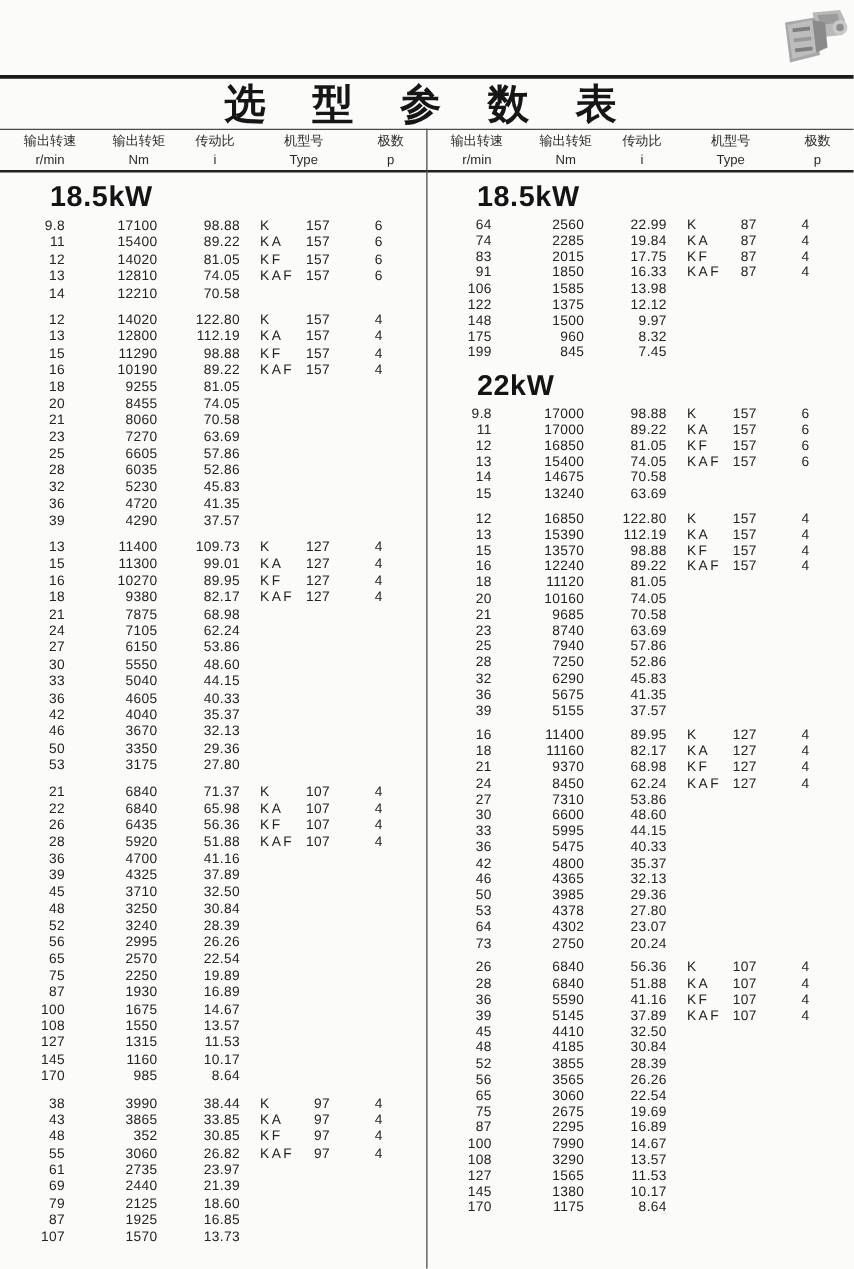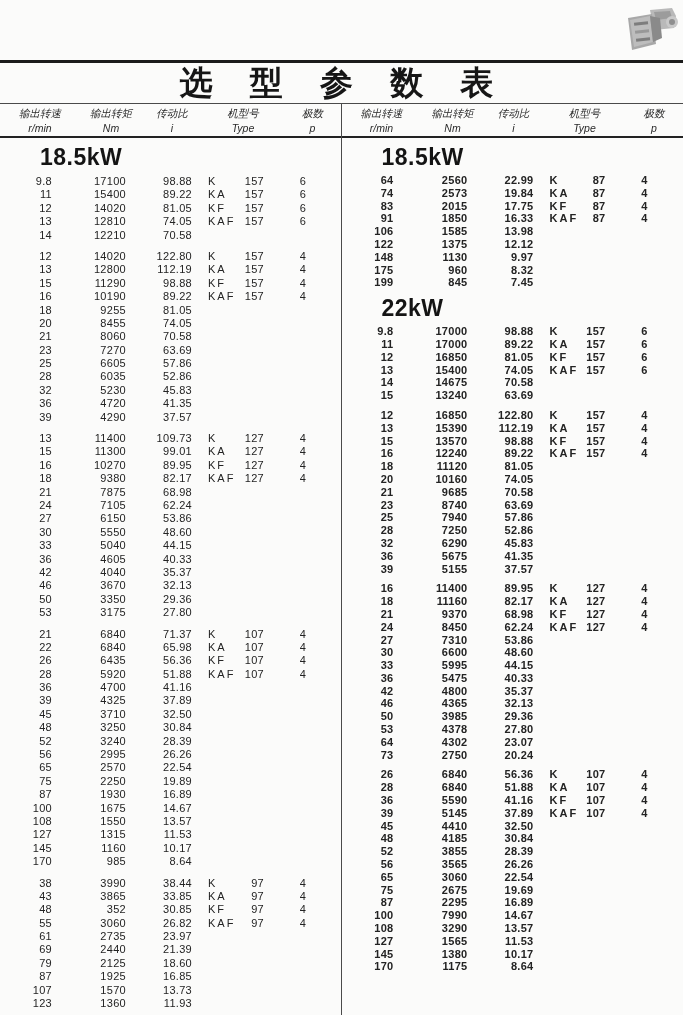--- a/index.html
+++ b/index.html
@@ -14,29 +14,29 @@
   .title{
     position:absolute;top:62px;left:0;width:683px;height:41px;line-height:41px;
     text-align:center;font-size:33px;font-weight:700;letter-spacing:14px;
     padding-left:4px;box-sizing:border-box;color:#161616;
   }
   .header-band{
     position:absolute;top:103px;left:0;width:683px;height:35px;box-sizing:border-box;
     border-top:1px solid #4a4a4a;border-bottom:2px solid #222;
     display:flex;
   }
-  .header-half{width:390px;display:grid;grid-template-columns:80px 62px 60px 82px 57px;padding-top:2px;box-sizing:border-box;font-style:italic;}
+  .header-half{width:390px;display:grid;grid-template-columns:80px 62px 60px 82px 57px;padding-top:2px;box-sizing:border-box;}
   .hcell{text-align:center;font-size:10.5px;line-height:15px;color:#2a2a2a;}
   .divider-v{position:absolute;top:103px;left:341px;width:1px;height:912px;background:#4a4a4a;}
   .content{position:absolute;top:138px;left:0;width:683px;display:flex;}
   .col{width:341.5px;box-sizing:border-box;}
   .section-title{font-size:23px;font-weight:700;line-height:24px;margin:7px 0 6px 40px;letter-spacing:.5px;color:#141414;}
   .col1 .section-title{margin-bottom:5px;}
   .block{margin-bottom:8px;}
-  .col1 .block{margin-bottom:7px;font-weight:bold;}
+  .col1 .block{margin-bottom:7px;}
   .row{display:grid;grid-template-columns:56px 70px 66px 50px 22px 78px;}
   .col0 .row{height:13.4px;line-height:13.4px;}
   .col1 .row{height:12.8px;line-height:12.8px;}
   .cell{font-size:11px;letter-spacing:.3px;white-space:nowrap;color:#232323;}
   .c0,.c1,.c2,.c4{text-align:right;}
   .c0{padding-right:4px;}
   .c3{padding-left:16px;letter-spacing:2px;}
   .c5{text-align:center;}
 </style>
 </head>
@@ -589,44 +589,36 @@
             <div class="cell c5"></div>
           </div>
           <div class="row">
             <div class="cell c0">107</div>
             <div class="cell c1">1570</div>
             <div class="cell c2">13.73</div>
             <div class="cell c3"></div>
             <div class="cell c4"></div>
             <div class="cell c5"></div>
           </div>
-          <div class="row">
-            <div class="cell c0">123</div>
-            <div class="cell c1">1360</div>
-            <div class="cell c2">11.93</div>
-            <div class="cell c3"></div>
-            <div class="cell c4"></div>
-            <div class="cell c5"></div>
-          </div>
         </div>
       </div>
     <div class="col col1">
         <div class="section-title">18.5kW</div>
         <div class="block">
           <div class="row">
             <div class="cell c0">64</div>
             <div class="cell c1">2560</div>
             <div class="cell c2">22.99</div>
             <div class="cell c3">K</div>
             <div class="cell c4">87</div>
             <div class="cell c5">4</div>
           </div>
           <div class="row">
             <div class="cell c0">74</div>
-            <div class="cell c1">2573</div>
+            <div class="cell c1">2285</div>
             <div class="cell c2">19.84</div>
             <div class="cell c3">KA</div>
             <div class="cell c4">87</div>
             <div class="cell c5">4</div>
           </div>
           <div class="row">
             <div class="cell c0">83</div>
             <div class="cell c1">2015</div>
             <div class="cell c2">17.75</div>
             <div class="cell c3">KF</div>
@@ -652,21 +644,21 @@
           <div class="row">
             <div class="cell c0">122</div>
             <div class="cell c1">1375</div>
             <div class="cell c2">12.12</div>
             <div class="cell c3"></div>
             <div class="cell c4"></div>
             <div class="cell c5"></div>
           </div>
           <div class="row">
             <div class="cell c0">148</div>
-            <div class="cell c1">1130</div>
+            <div class="cell c1">1500</div>
             <div class="cell c2">9.97</div>
             <div class="cell c3"></div>
             <div class="cell c4"></div>
             <div class="cell c5"></div>
           </div>
           <div class="row">
             <div class="cell c0">175</div>
             <div class="cell c1">960</div>
             <div class="cell c2">8.32</div>
             <div class="cell c3"></div>

